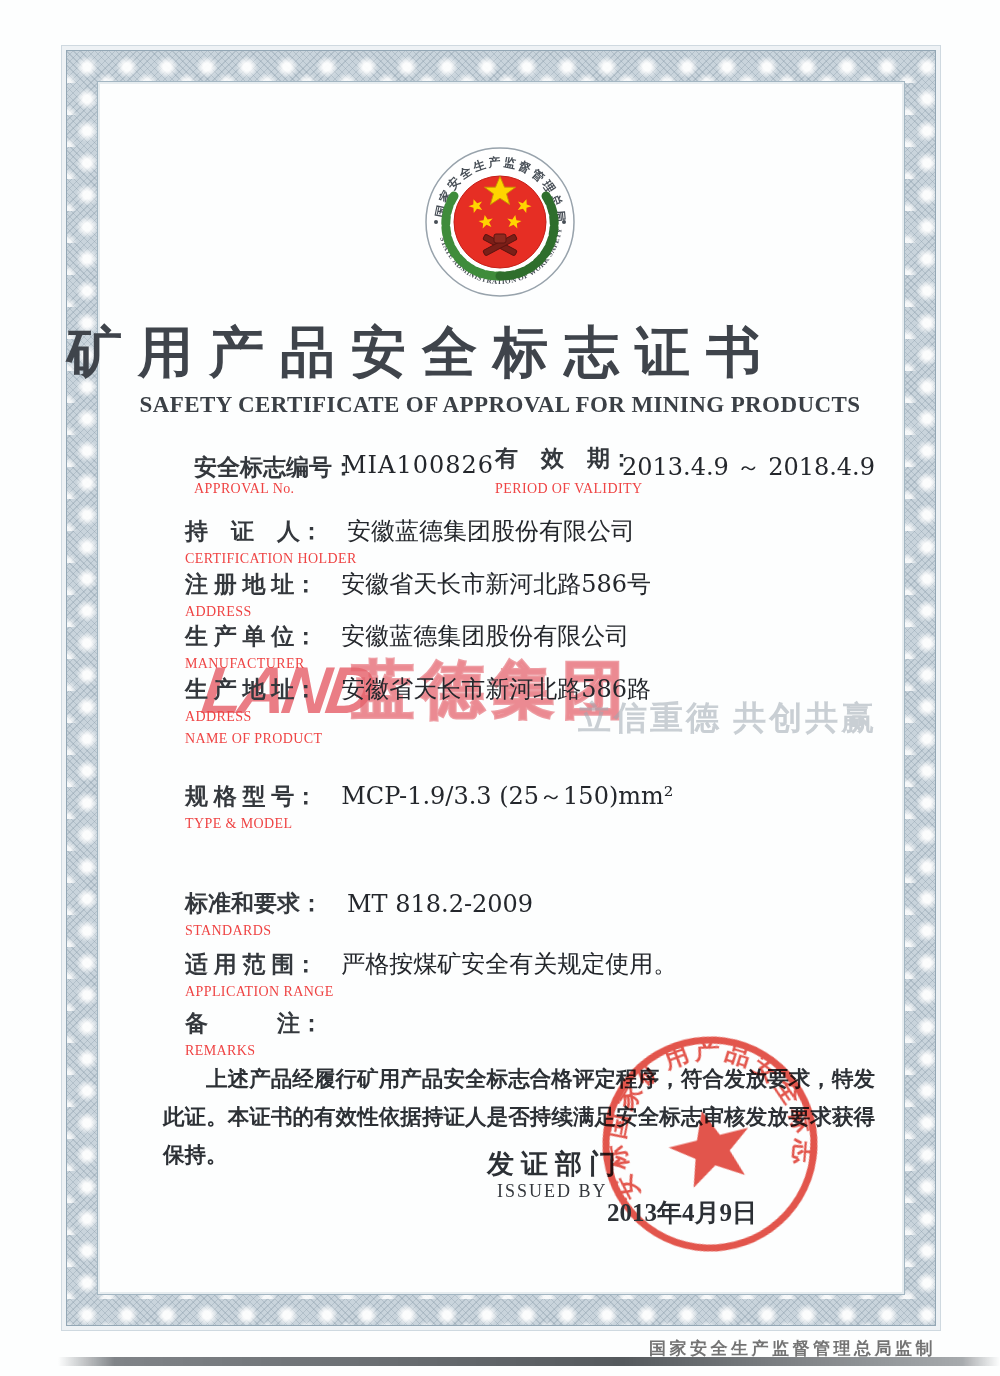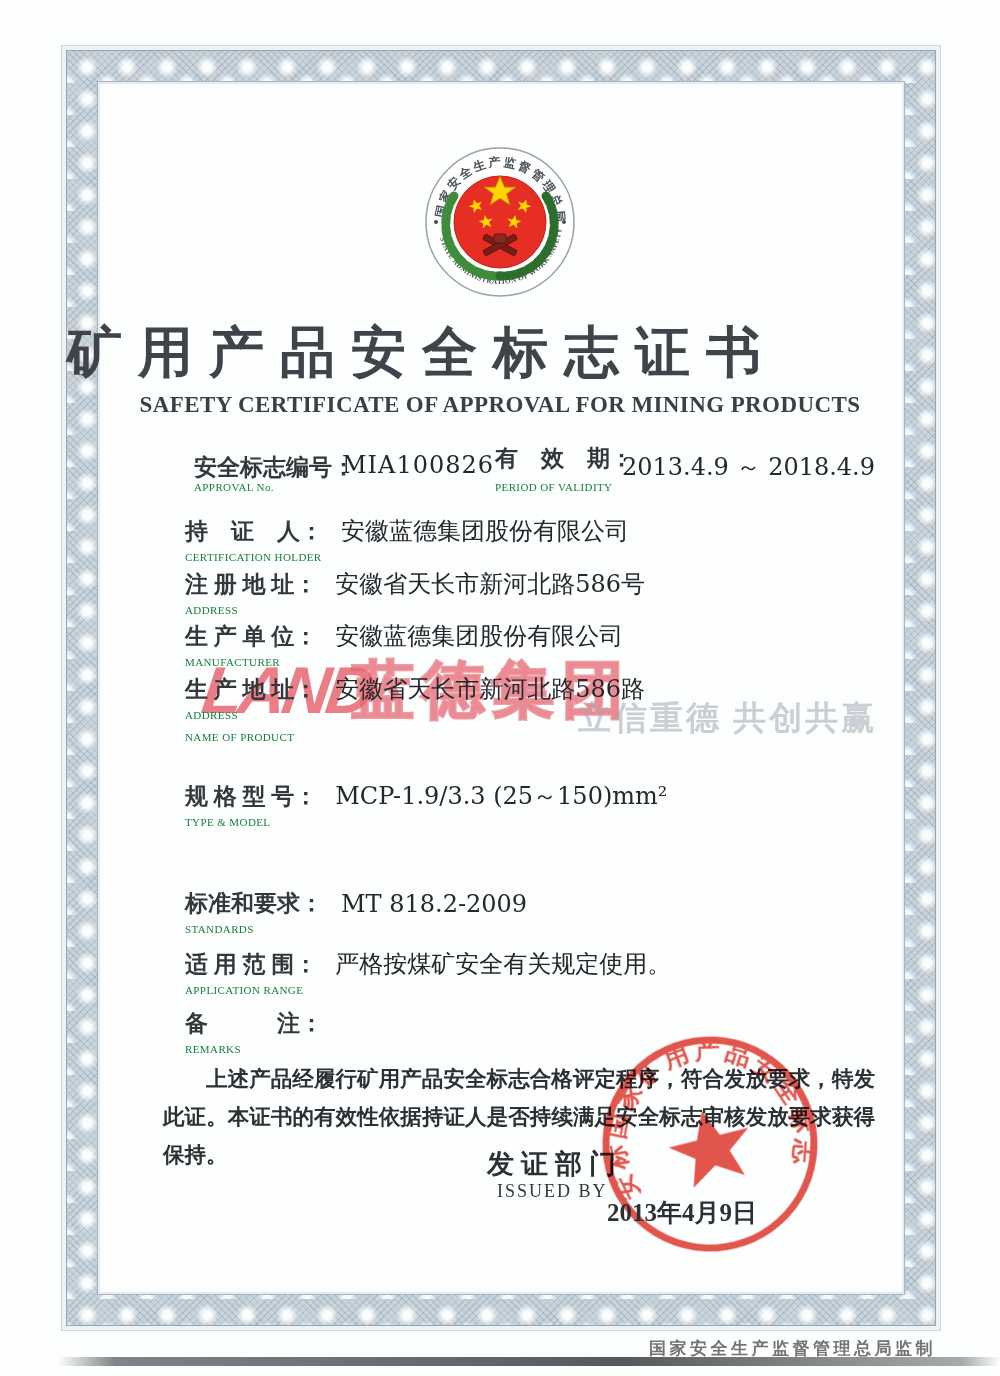--- a/index.html
+++ b/index.html
@@ -37,32 +37,32 @@
     font-size:55px; font-weight:700; color:#3f444b;
     letter-spacing:16px; padding-left:16px;
   }
   .title-en {
     position:absolute; left:0; top:392px; width:1000px; text-align:center;
     font-size:23px; font-weight:700; color:#3b4046; letter-spacing:.4px;
   }
   
   .lbl { font-weight:700; font-size:23px; color:#34383d; font-family:"Liberation Serif",serif; }
   .val { font-size:24px; color:#24272c; font-family:"DejaVu Serif",serif; }
-  .sub { font-size:11px; color:#15803d; letter-spacing:.4px; font-family:"Liberation Serif",serif; }
+  .sub { font-size:14px; color:#ef4444; letter-spacing:.4px; font-family:"Liberation Serif",serif; }
   .approval-label   { position:absolute; left:194px; top:452px; }
   .approval-value   { position:absolute; left:342px; top:451px; letter-spacing:1px; }
   .approval-sub     { position:absolute; left:194px; top:481px; }
   .validity-label   { position:absolute; left:495px; top:443px; }
   .validity-value   { position:absolute; left:622px; top:451px; }
   .validity-sub     { position:absolute; left:495px; top:481px; }
   
   .field { position:absolute; left:185px; width:680px; }
   .field .main { display:flex; align-items:center; }
   .field .main .f-label { flex:none; }
-  .field .main .f-value { margin-left:18px; }
+  .field .main .f-value { margin-left:24px; }
   .field .f-sub { margin-top:4px; }
   .f1{top:515px} .f2{top:568px} .f3{top:620px} .f4{top:673px}
   .f5{top:727px} .f6{top:780px} .f7{top:888px} .f8{top:948px} .f9{top:1008px}
   
   .watermark { position:absolute; left:0; top:0; width:1000px; height:1376px; z-index:1; pointer-events:none; }
   .wm-logo {
     position:absolute; left:203px; top:652px;
     font-family:"Liberation Sans",sans-serif; font-style:italic; font-weight:900;
     font-size:66px; color:rgba(229,93,102,.8); transform:skewX(-8deg); letter-spacing:-4px;
   }

